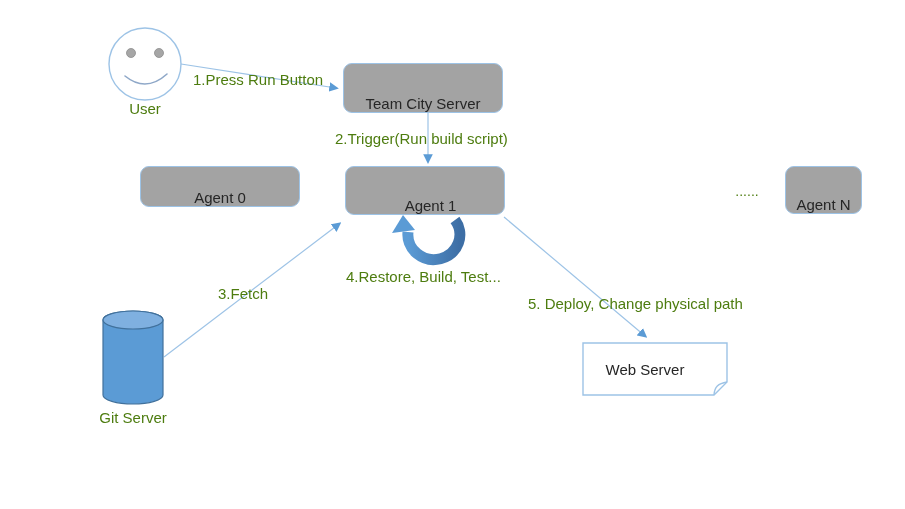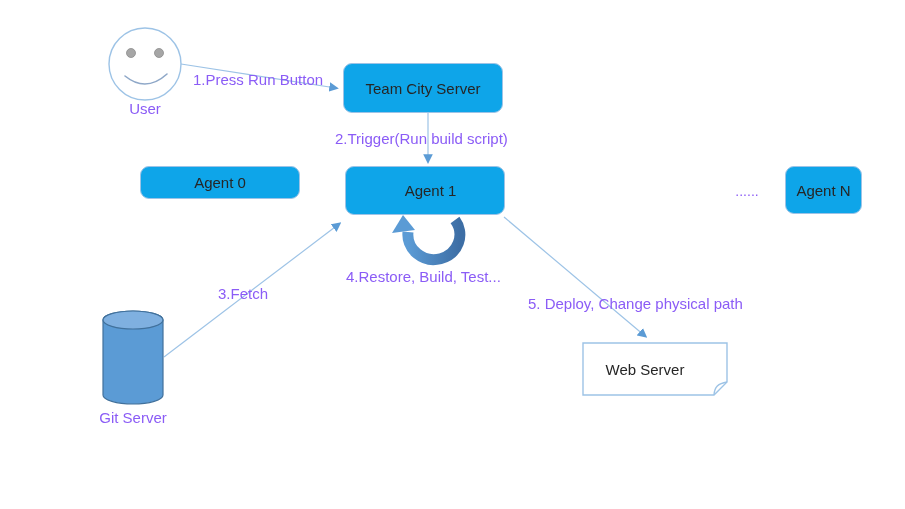--- a/index.html
+++ b/index.html
@@ -9,33 +9,33 @@
     background:#ffffff;
     font-family:"Liberation Sans", sans-serif;
     overflow:hidden;
   }
   .shapes{position:absolute;left:0;top:0;}
   .node{
     position:absolute;
     box-sizing:border-box;
     border:1.4px solid #9DC3E6;
     border-radius:9px;
-    background:#0ea5e9;
-    display:flex;align-items:center;justify-content:center;
+    background:#a3a3a3;
+    display:flex;align-items:flex-end;justify-content:center;
     font-size:15px;color:#262626;
   }
   .ghost{ 
     position:absolute;
     display:flex;align-items:center;justify-content:center;
     font-size:15px;color:#262626;
     background:transparent;border:none;
   }
   .lbl{
     position:absolute;
-    font-size:15px;color:#8b5cf6;
+    font-size:15px;color:#4d7c0f;
     white-space:nowrap;line-height:19px;
   }
   .lbl.center{text-align:center;}
   .outline{fill:#ffffff;stroke:#9DC3E6;stroke-width:1.4;}
   .thinline{stroke:#9DC3E6;stroke-width:1.2;fill:none;}
 </style>
 </head>
 <body>
 
 <div class="canvas">
@@ -79,21 +79,21 @@
     <g>
       <path d="M583 343 H727 V382 L714 395 H583 Z" fill="#ffffff" stroke="#9DC3E6" stroke-width="1.4"></path>
       <path d="M727 382 C718 383.5 714.5 387 714 395" fill="none" stroke="#9DC3E6" stroke-width="1.4"></path>
     </g>
   </svg>
 
   <div class="node" style="left:343px;top:63px;width:160px;height:50px;">
     <span>Team City Server</span>
   </div>
 
-  <div class="node" style="left:140px;top:166px;width:160px;height:33px;">
+  <div class="node" style="left:140px;top:166px;width:160px;height:41px;">
     <span>Agent 0</span>
   </div>
 
   <div class="node" style="left:345px;top:166px;width:160px;height:49px;padding-left:11px;">
     <span>Agent 1</span>
   </div>
 
 
   <div class="node" style="left:785px;top:166px;width:77px;height:48px;">
     <span>Agent N</span>

